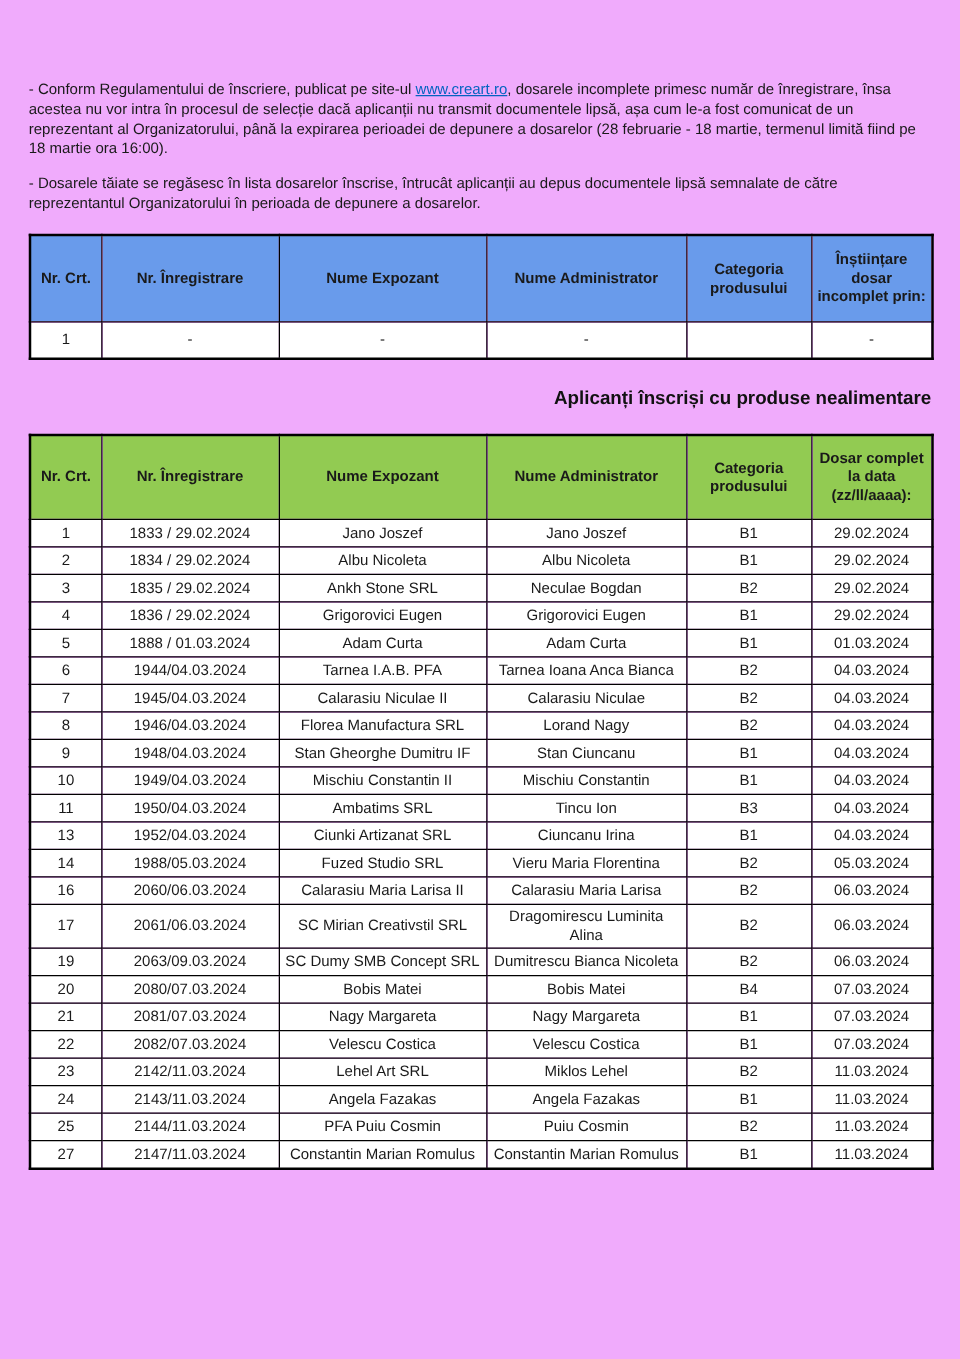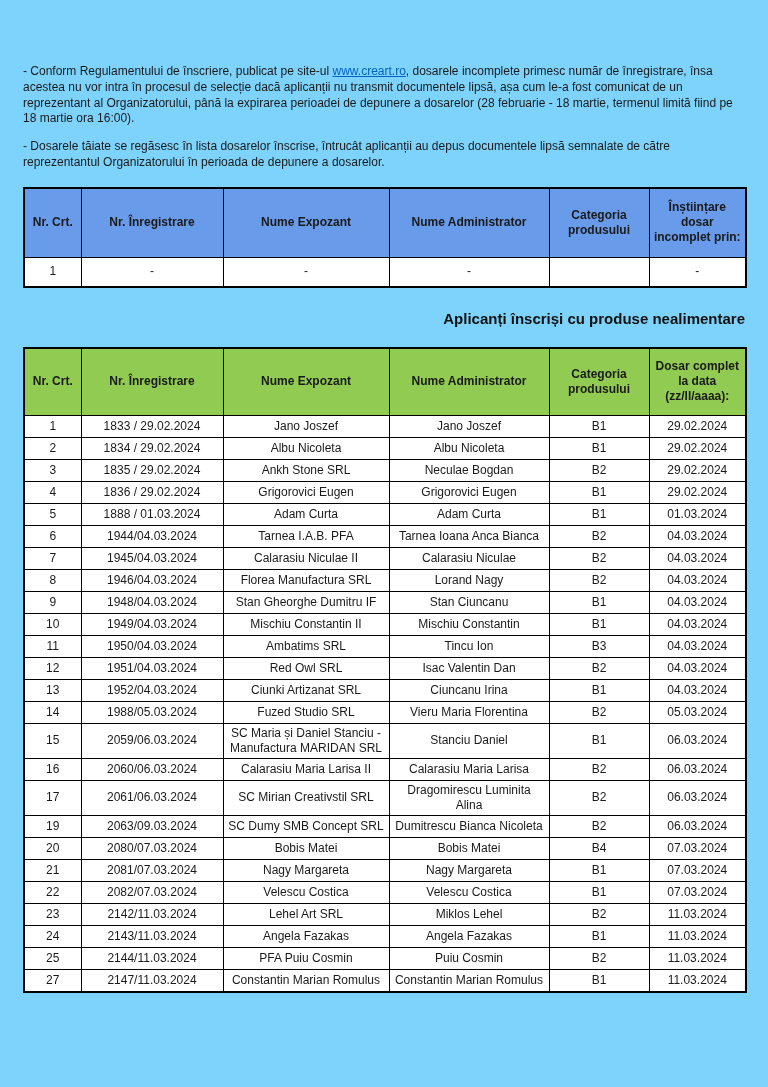--- a/index.html
+++ b/index.html
@@ -6,21 +6,21 @@
     margin: 0;
     padding: 0;
     background: #ffffff;
     font-family: "Liberation Sans", sans-serif;
     color: #1a1a1a;
   }
   .page {
     position: relative;
     width: 768px;
     height: 1087px;
-    background: #7dd3fc;
+    background: #f0abfc;
     box-sizing: border-box;
     padding: 64px 23px 0 23px;
     overflow: hidden;
   }
   .para {
     font-size: 12px;
     line-height: 1.32;
     margin: 0 0 12px 0;
     text-align: left;
   }
@@ -210,50 +210,34 @@
         </tr>
         <tr>
           <td>11</td>
           <td>1950/04.03.2024</td>
           <td>Ambatims SRL</td>
           <td>Tincu Ion</td>
           <td>B3</td>
           <td>04.03.2024</td>
         </tr>
         <tr>
-          <td>12</td>
-          <td>1951/04.03.2024</td>
-          <td>Red Owl SRL</td>
-          <td>Isac Valentin Dan</td>
-          <td>B2</td>
-          <td>04.03.2024</td>
-        </tr>
-        <tr>
           <td>13</td>
           <td>1952/04.03.2024</td>
           <td>Ciunki Artizanat SRL</td>
           <td>Ciuncanu Irina</td>
           <td>B1</td>
           <td>04.03.2024</td>
         </tr>
         <tr>
           <td>14</td>
           <td>1988/05.03.2024</td>
           <td>Fuzed Studio SRL</td>
           <td>Vieru Maria Florentina</td>
           <td>B2</td>
           <td>05.03.2024</td>
-        </tr>
-        <tr>
-          <td>15</td>
-          <td>2059/06.03.2024</td>
-          <td>SC Maria și Daniel Stanciu - Manufactura MARIDAN SRL</td>
-          <td>Stanciu Daniel</td>
-          <td>B1</td>
-          <td>06.03.2024</td>
         </tr>
         <tr>
           <td>16</td>
           <td>2060/06.03.2024</td>
           <td>Calarasiu Maria Larisa II</td>
           <td>Calarasiu Maria Larisa</td>
           <td>B2</td>
           <td>06.03.2024</td>
         </tr>
         <tr>

